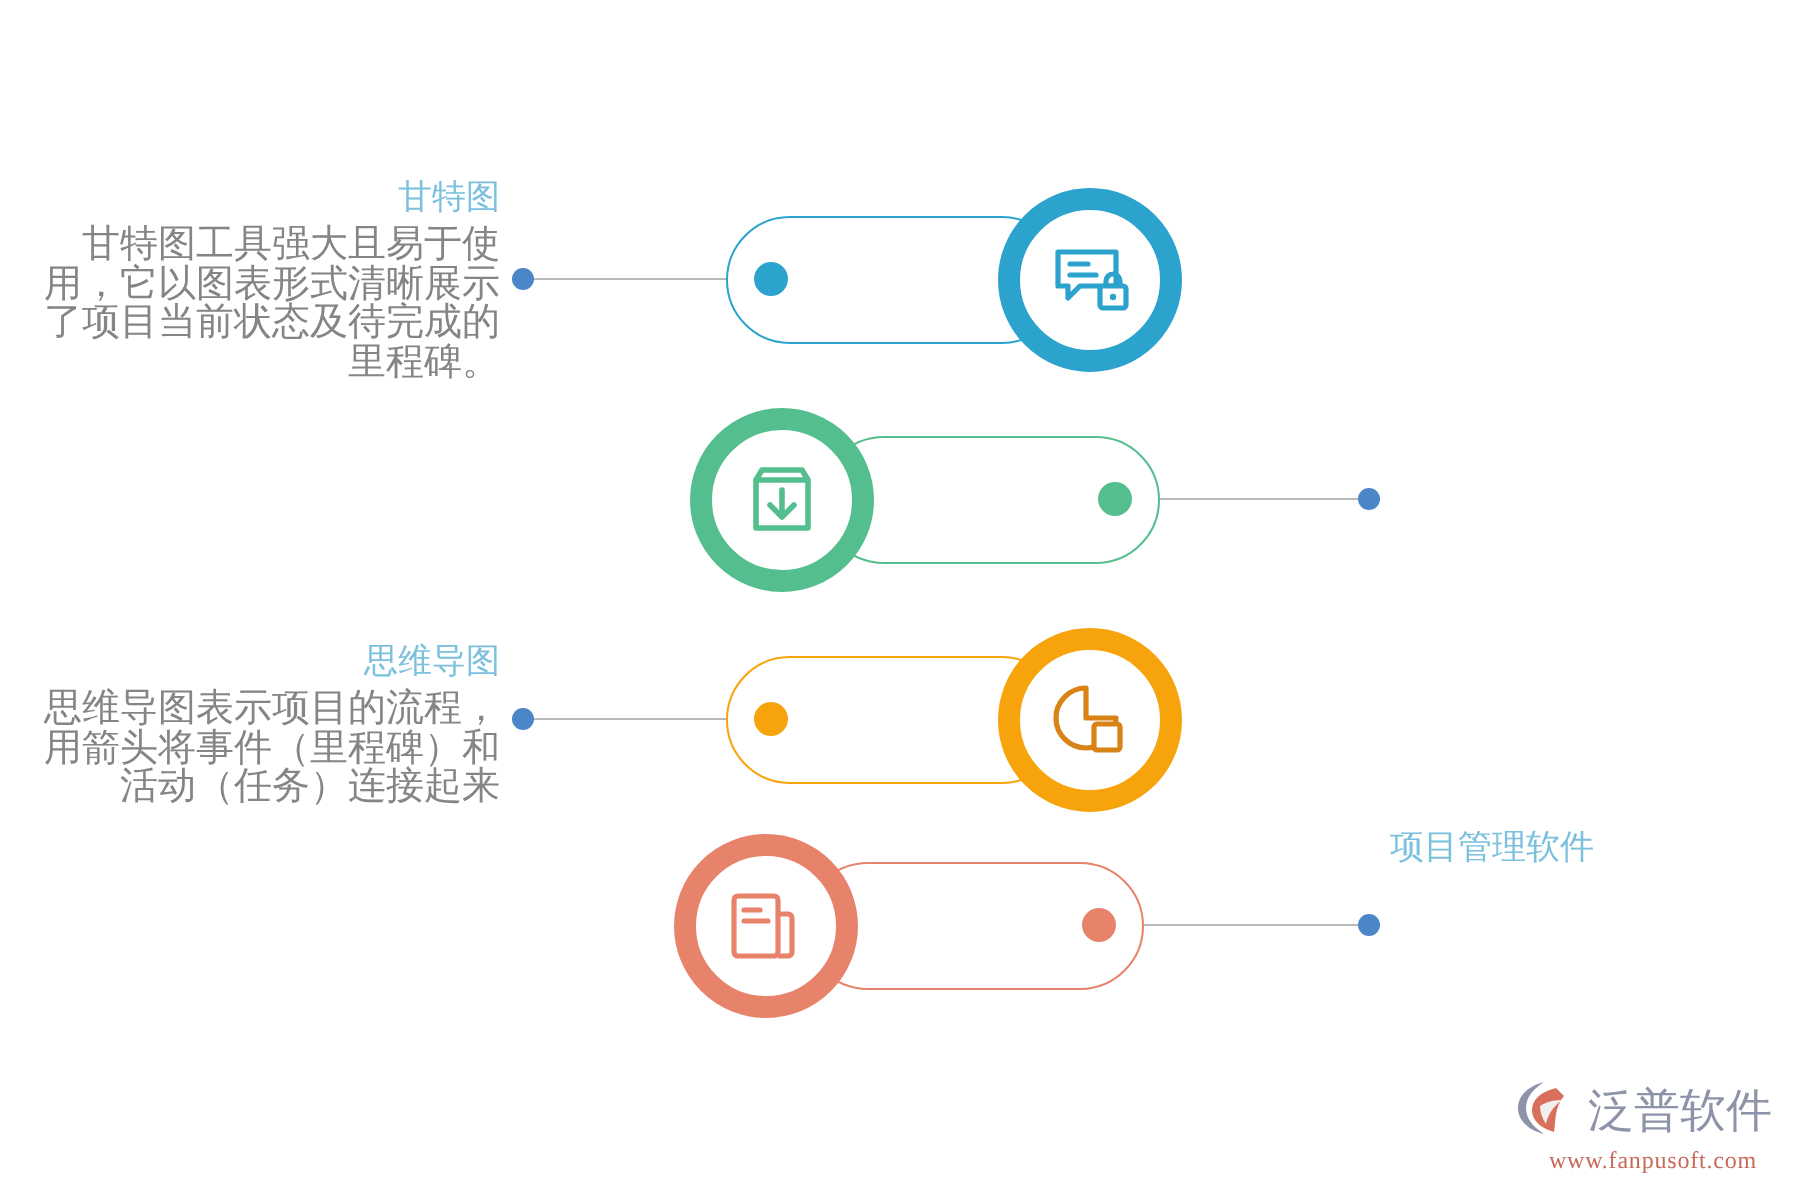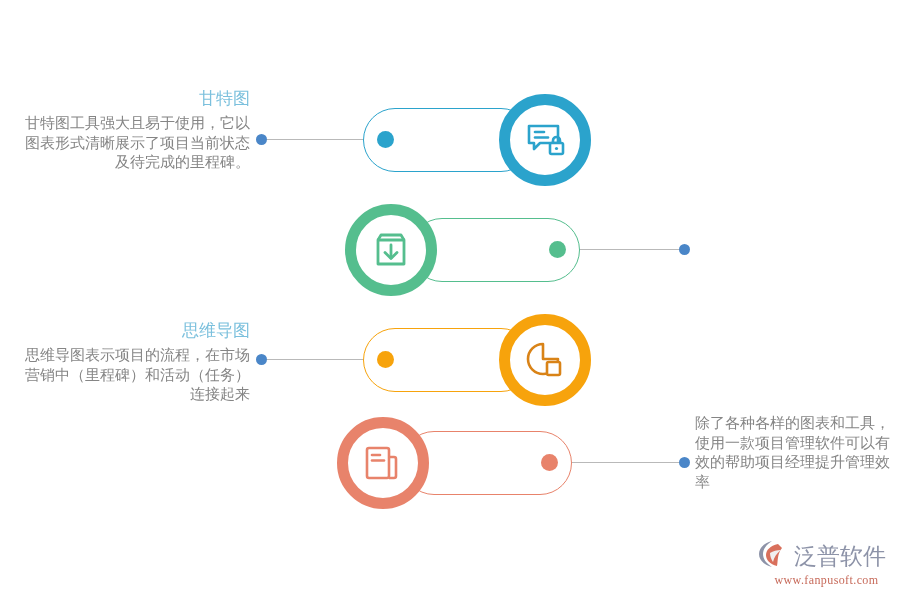--- a/index.html
+++ b/index.html
@@ -29,21 +29,21 @@
     width: 230px;
   }
   .textblock .heading {
     font-size: 17px;
     color: #7BC0DD;
     line-height: 22px;
     margin-bottom: 3px;
     white-space: nowrap;
   }
   .textblock .body {
-    font-size: 15px;
+    font-size: 19px;
     color: #858585;
     line-height: 19.5px;
   }
   .tb-right-align .heading { text-align: right; }
   .tb-right-align .body { text-align: right; }
   .tb-left-align .heading { text-align: left; }
   .tb-left-align .body { text-align: left; }
 
   #text-1 { left: 20px;  top: 88px; }
   #text-2 { left: 695px; top: 203px; width: 200px; }
@@ -234,25 +234,25 @@
   </div>
 
   <div class="textblock tb-right-align" id="text-1">
     <div class="heading">甘特图</div>
     <div class="body">甘特图工具强大且易于使用，它以图表形式清晰展示了项目当前状态及待完成的里程碑。</div>
   </div>
 
 
   <div class="textblock tb-right-align" id="text-3">
     <div class="heading">思维导图</div>
-    <div class="body">思维导图表示项目的流程，在市场营销中（里程碑）和活动（任务）连接起来</div>
+    <div class="body">思维导图表示项目的流程，用箭头将事件（里程碑）和活动（任务）连接起来</div>
   </div>
 
   <div class="textblock tb-left-align" id="text-4">
-    <div class="body">除了各种各样的图表和工具，使用一款项目管理软件可以有效的帮助项目经理提升管理效率</div>
+    <div class="heading">项目管理软件</div>
   </div>
 
   <div id="logo">
     <div class="logo-top">
       <span>
         <svg width="32" height="30" viewBox="0 0 32 30">
           <path d="M14 2 C6 4 1 9 1 15 C1 21 6 26 14 28 C8 24 5 20 5 15 C5 10 8 6 14 2 Z" fill="#8d93a8"></path>
           <path d="M20 5 C12 7 8 11 8 16 C8 21 12 25 19 27 C20 22 19 15 24 9 Z" fill="#d9705c"></path>
           <path d="M12 14 C15 12 19 11 23 11 C19 14 16 18 15 23 C13 20 12 17 12 14 Z" fill="#f0f0f0"></path>
         </svg>

